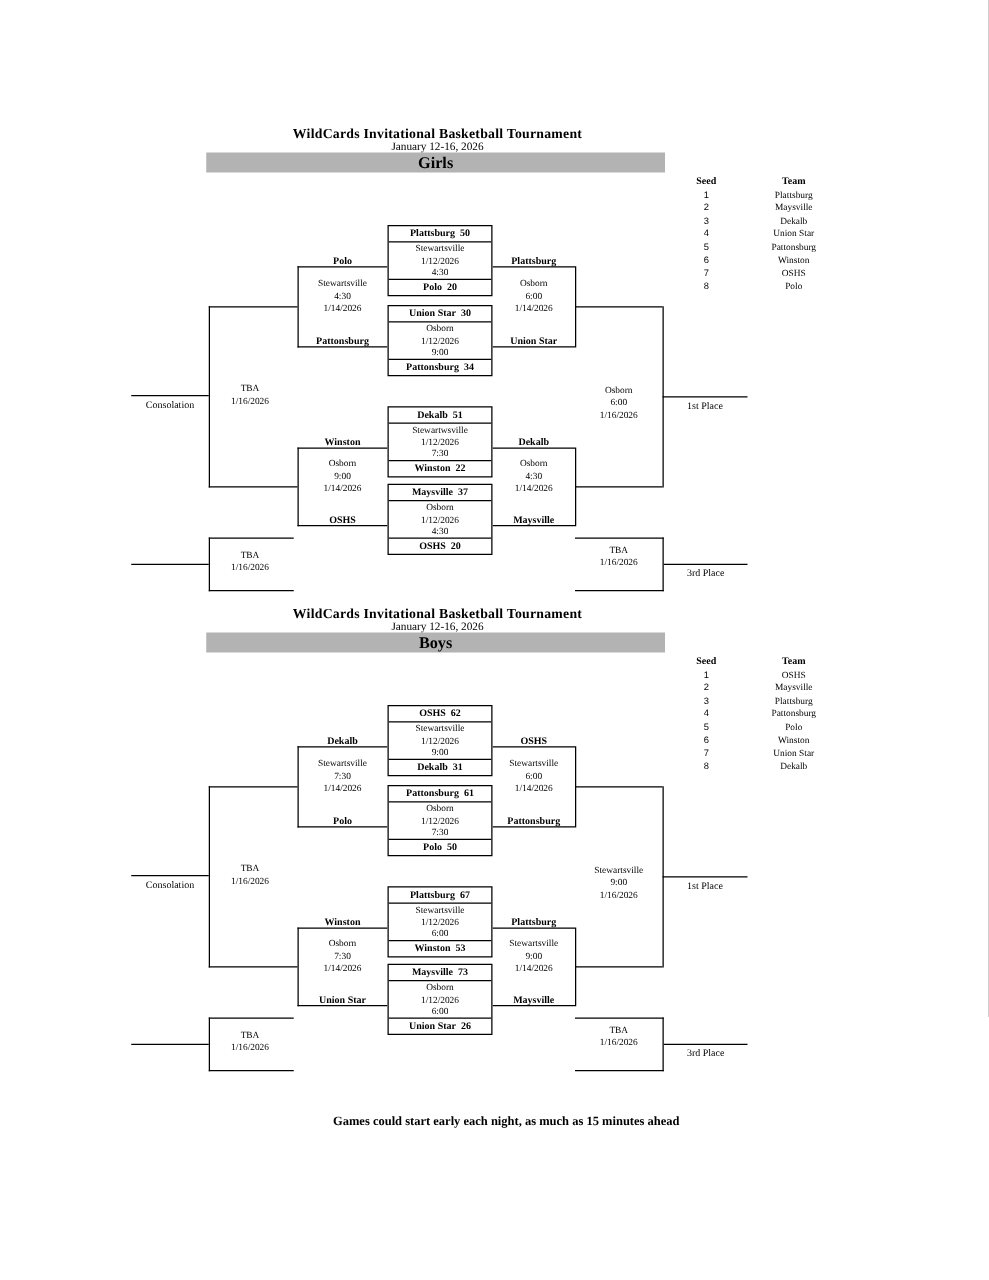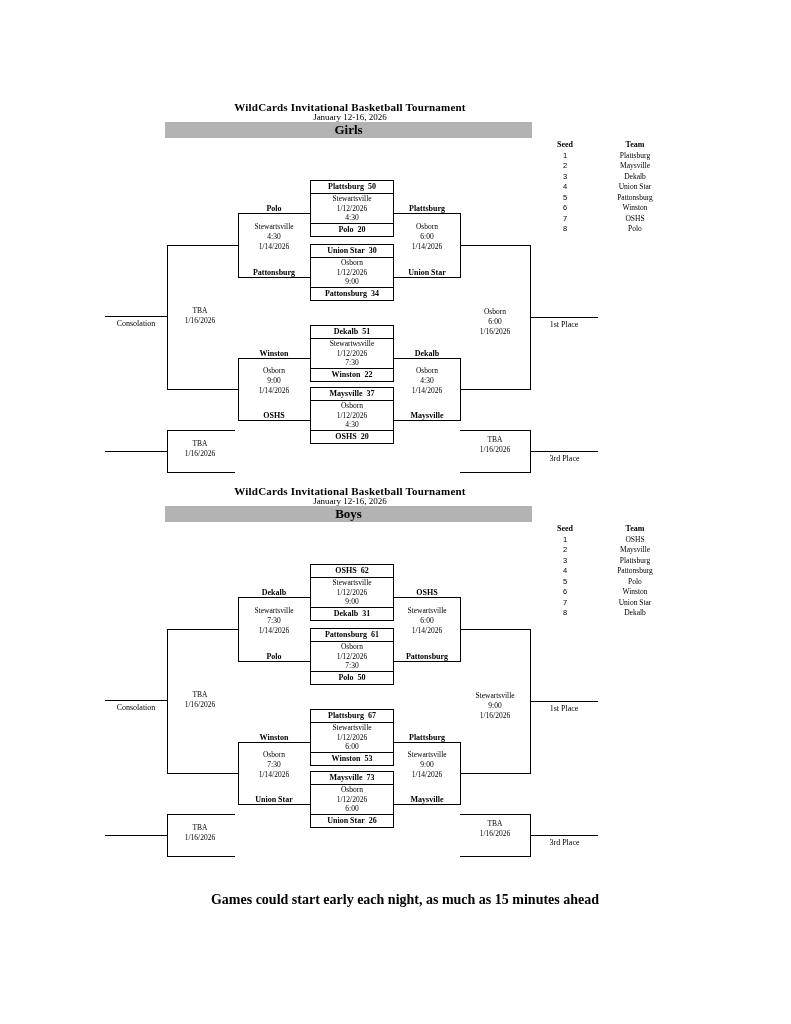--- a/index.html
+++ b/index.html
@@ -67,21 +67,21 @@
   .in-lb{left:238px;top:271px;width:72px}.in-rb{left:394px;top:271px;width:66px}
   .in-fi{left:460px;top:212px;width:70px}.in-co{left:167px;top:211px;width:66px}
   .in-tp{left:460px;top:340px;width:70px}.in-sv{left:167px;top:344px;width:66px}
 
   .slot { position:absolute; font-size:8px; text-align:center; white-space:nowrap; }
   .sl-co{left:105px;top:224px;width:62px}
   .sl-fi{left:530px;top:225px;width:68px}
   .sl-tp{left:531px;top:359px;width:67px}
 
   .footer { position:absolute; top:892px; left:30px; width:750px; text-align:center;
-            font-weight:bold; font-size:14px; }
+            font-weight:bold; font-size:10px; }
 </style>
 </head>
 <body>
 
 <div id="page">
 
   <div class="section" id="sec-girls">
     <div class="sec-title">WildCards Invitational Basketball Tournament</div>
     <div class="sec-date">January 12-16, 2026</div>
     <div class="band">

